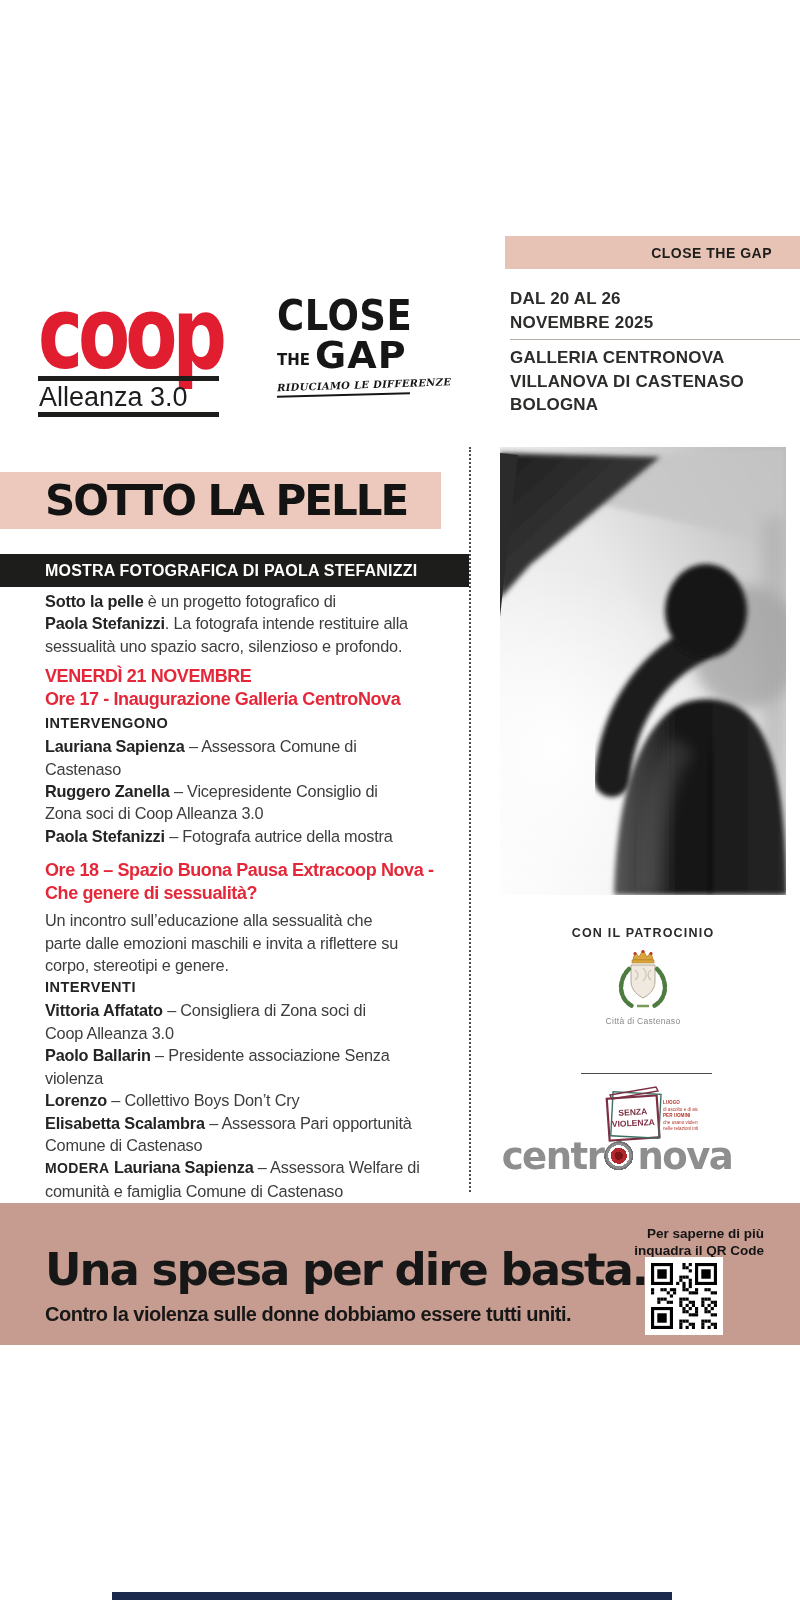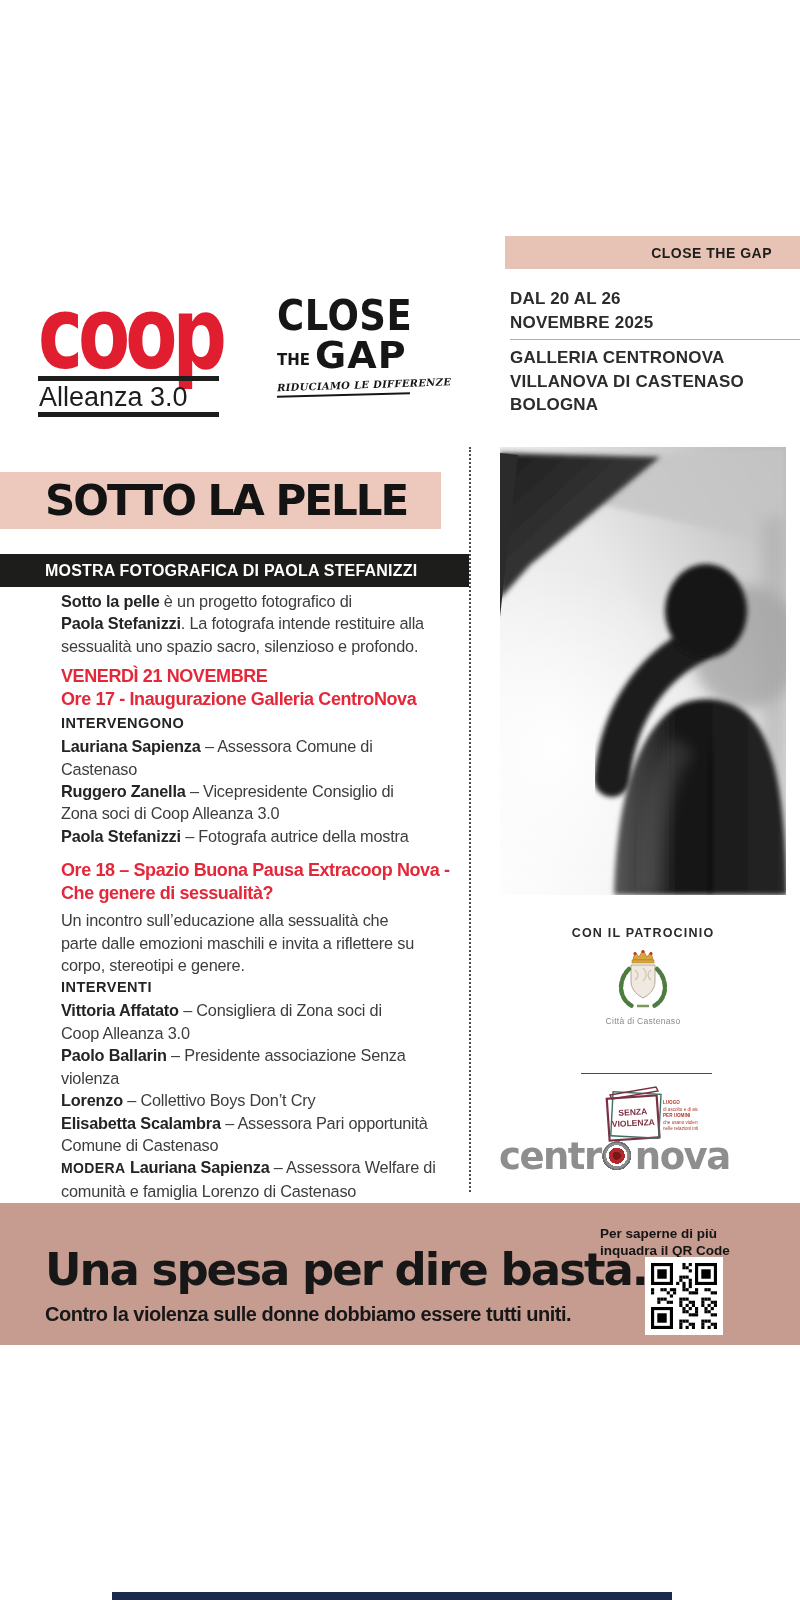--- a/index.html
+++ b/index.html
@@ -40,21 +40,21 @@
   
   .title-bar{left:0;top:472px;width:441px;height:57px;background:var(--pink,#ecc9bc);
     display:flex;align-items:center;padding-left:45px;
     font-size:42px;font-weight:bold;letter-spacing:-2px;color:#131313;font-family:"DejaVu Sans",sans-serif;}
   .subtitle-bar{left:0;top:554px;width:469px;height:33px;background:#1d1d1b;color:#fff;
     display:flex;align-items:center;padding-left:45px;font-size:16px;font-weight:bold;letter-spacing:.2px;}
 
   
   .content-left{left:45px;top:590px;width:430px;font-size:16.3px;line-height:22.4px;
     letter-spacing:-.2px;color:#3d3d3d;}
-  .blk{margin-bottom:8px;margin-left:16px;}
+  .blk{margin-bottom:8px;}
   .blk.names{margin-bottom:12px;}
   .blk.tight{margin-bottom:3px;}
   .blk.red{color:var(--red,#e52839);font-weight:bold;font-size:18px;line-height:23px;
     letter-spacing:-.4px;margin-bottom:4px;}
   .blk.caps{font-size:14.5px;font-weight:bold;letter-spacing:.5px;line-height:17px;
     margin-bottom:3px;color:#242424;}
   .blk span.b{font-weight:bold;color:#242424;}
   .blk span.sc{font-weight:bold;color:#242424;font-size:14px;letter-spacing:.4px;}
 
   
@@ -65,32 +65,32 @@
 
   
   .patrocinio-label{left:500px;top:926px;width:286px;text-align:center;font-size:12.5px;
     font-weight:bold;letter-spacing:1.2px;color:#2a2a2a;}
   .crest-wrap{left:500px;top:948px;width:286px;display:flex;flex-direction:column;align-items:center;}
   .crest-caption{margin-top:2px;font-size:8.5px;color:#8a8a8a;letter-spacing:.3px;}
   .divider-h{left:581px;top:1073px;width:131px;height:1px;background:#4a4a4a;}
   .sv-wrap{left:500px;top:1082px;width:286px;display:flex;justify-content:center;}
 
   
-  .cn-logo{left:499px;top:1136px;width:286px;font-size:37px;font-weight:bold;
+  .cn-logo{left:474px;top:1136px;width:286px;text-align:center;font-size:37px;font-weight:bold;
     color:#8e8e8e;letter-spacing:-1.5px;line-height:42px;font-family:"DejaVu Sans",sans-serif;}
   .cn-o{display:inline-block;width:32px;height:32px;border-radius:50%;margin:0 1px;vertical-align:-4px;
     background:radial-gradient(circle at 46% 46%,#7c1518 0 4px,#b3282c 4px 8px,#ffffff 8px 10.5px,
       #8c8c8c 10.5px 13px,#6f6f6f 13px 14.5px,#fff 14.5px);}
 
   
   .band{left:0;top:1203px;width:800px;height:142px;background:var(--band,#c79c90);}
   .band-h1{position:absolute;left:45px;top:40px;font-size:45px;font-weight:bold;letter-spacing:-2px;
     color:#171717;font-family:"DejaVu Sans",sans-serif;}
   .band-sub{position:absolute;left:45px;top:100px;font-size:20px;font-weight:bold;letter-spacing:-.5px;color:#171717;}
-  .qr-label{position:absolute;left:600px;top:23px;width:164px;text-align:left;
+  .qr-label{position:absolute;left:600px;top:23px;width:164px;text-align:right;
     font-size:13.5px;font-weight:bold;line-height:16.5px;color:#141414;}
   .qr-box{position:absolute;left:645px;top:54px;width:78px;height:78px;background:#fff;
     display:flex;align-items:center;justify-content:center;}
 
   
   .bottom-strip{left:112px;top:1592px;width:560px;height:8px;background:var(--navy,#1b2a4c);}
 </style>
 </head>
 <body>
 
@@ -167,21 +167,21 @@
       </div>
       <div class="blk names">
         <div><span class="b">Vittoria Affatato</span><span> – Consigliera di Zona soci di</span></div>
         <div><span>Coop Alleanza 3.0</span></div>
         <div><span class="b">Paolo Ballarin</span><span> – Presidente associazione Senza</span></div>
         <div><span>violenza</span></div>
         <div><span class="b">Lorenzo</span><span> – Collettivo Boys Don’t Cry</span></div>
         <div><span class="b">Elisabetta Scalambra</span><span> – Assessora Pari opportunità</span></div>
         <div><span>Comune di Castenaso</span></div>
         <div><span class="sc">MODERA</span><span class="b"> Lauriana Sapienza</span><span> – Assessora Welfare di</span></div>
-        <div><span>comunità e famiglia Lorenzo di Castenaso</span></div>
+        <div><span>comunità e famiglia Comune di Castenaso</span></div>
       </div>
     </div>
 
   <div class="abs divider-v"></div>
 
   <div class="abs photo">
     <svg width="286" height="448" viewBox="0 0 286 448">
       <defs>
         <linearGradient id="pbg" x1="0" y1="1" x2="1" y2="0">
           <stop offset="0" stop-color="#fdfdfd"></stop>

